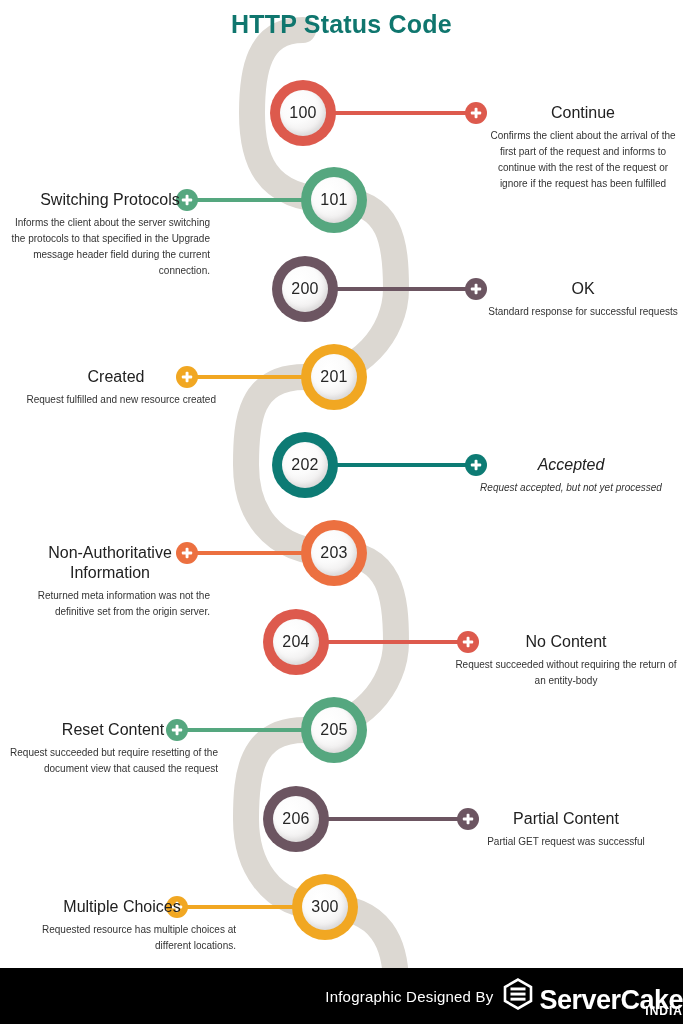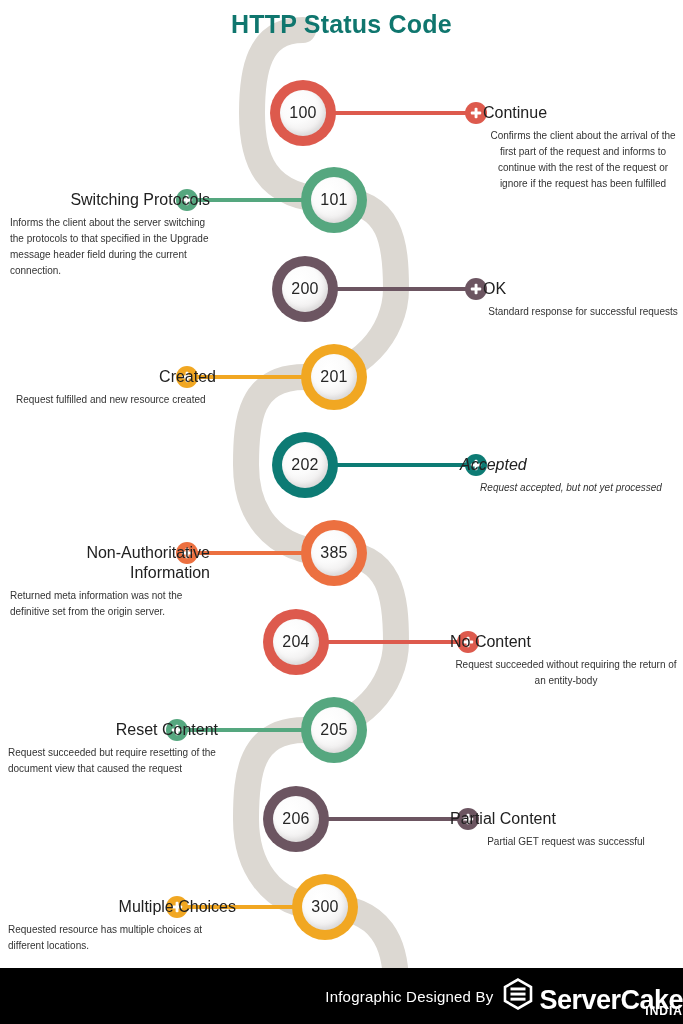--- a/index.html
+++ b/index.html
@@ -39,26 +39,26 @@
   .node .inner{
     width:46px;height:46px;border-radius:50%;
     background:radial-gradient(circle at 36% 30%, #ffffff 0%, #fbfbfb 42%, #eceaea 78%, #dedbdb 100%);
     display:flex;align-items:center;justify-content:center;
     font-size:16px;color:#262626;letter-spacing:.3px;
     box-shadow:inset -2px -3px 5px rgba(0,0,0,.08);
   }
 
   
   .txt{position:absolute;z-index:6;}
-  .txt .hd{font-size:16px;color:#212121;font-weight:400;line-height:20px;}
+  .txt .hd{font-size:16px;color:#212121;font-weight:400;line-height:20px;text-align:center;}
   .txt .ds{font-size:10px;color:#333;line-height:16px;margin-top:5px;}
   .txt.right{text-align:left;}
   .txt.right .ds{text-align:center;}
   .txt.left{text-align:right;}
-  .txt.left .ds{text-align:left;}
+  .txt.left .ds{text-align:right;}
 
   
   .footer{
     position:absolute;left:0;bottom:0;width:683px;height:56px;background:#000;
     z-index:10;display:flex;align-items:center;justify-content:flex-end;
   }
   .footer .fcap{color:#fff;font-size:15px;margin-right:10px;letter-spacing:.2px;}
   .footer .logo{display:flex;align-items:flex-end;}
   .footer .mark{margin-right:6px;}
   .footer .brand{
@@ -164,21 +164,21 @@
         <div class="ds">Request accepted, but not yet processed</div>
       </div>
       <div class="connector" style="background: rgb(236, 112, 64); top: 551px; left: 187px; width: 127px;"></div>
       <div class="badge" style="background: rgb(236, 112, 64); left: 176px; top: 542px;">
         <svg width="22" height="22" viewBox="0 0 22 22">
           <rect x="9.6" y="5.8" width="2.9" height="10.4" rx="1" fill="#fff"></rect>
           <rect x="5.8" y="9.6" width="10.4" height="2.9" rx="1" fill="#fff"></rect>
         </svg>
       </div>
       <div class="node" style="background: rgb(236, 112, 64); left: 301px; top: 520px;">
-        <div class="inner">385</div>
+        <div class="inner">203</div>
       </div>
       <div class="txt left" style="left: 10px; width: 200px; top: 543px;">
         <div class="hd">Non-Authoritative Information</div>
         <div class="ds">Returned meta information was not the definitive set from the origin server.</div>
       </div>
       <div class="connector" style="background: rgb(221, 90, 77); top: 640px; left: 316px; width: 152px;"></div>
       <div class="badge" style="background: rgb(221, 90, 77); left: 457px; top: 631px;">
         <svg width="22" height="22" viewBox="0 0 22 22">
           <rect x="9.6" y="5.8" width="2.9" height="10.4" rx="1" fill="#fff"></rect>
           <rect x="5.8" y="9.6" width="10.4" height="2.9" rx="1" fill="#fff"></rect>

